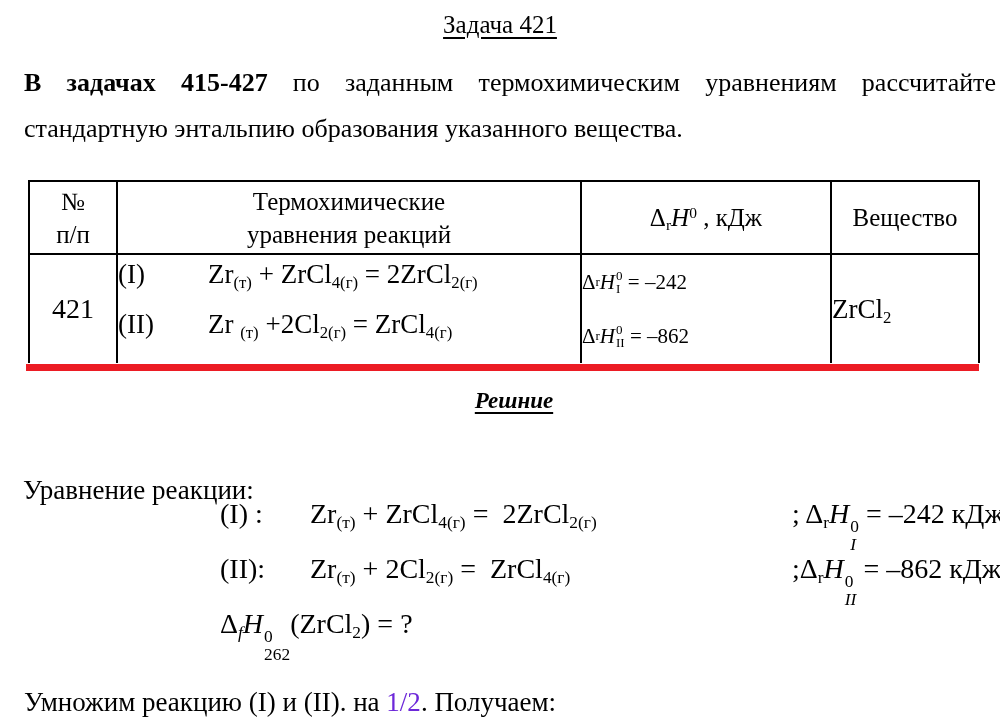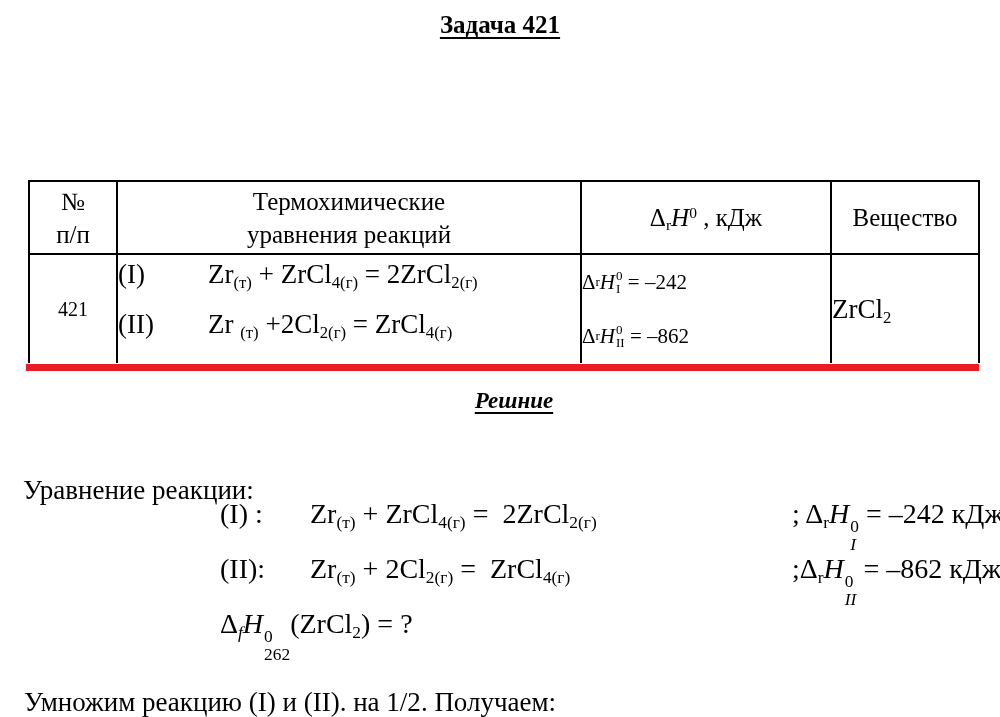--- a/index.html
+++ b/index.html
@@ -4,32 +4,32 @@
 <style>
   html,body{margin:0;padding:0;background:#fff;}
   .page{
     position:relative;width:1000px;height:717px;background:#ffffff;
     font-family:"Liberation Serif","DejaVu Serif",serif;color:#000;
     overflow:hidden;
   }
   .u{text-decoration:underline;text-decoration-thickness:2px;text-underline-offset:4px;}
 
   .doc-title{position:absolute;top:11px;left:0;width:100%;text-align:center;
-    font-size:25px;font-weight:bold;}
+    font-size:25px;font-weight:normal;}
 
   .intro{position:absolute;left:24px;top:60px;width:972px;font-size:26px;line-height:46px;}
   .intro-line1{text-align:justify;text-align-last:justify;}
 
   table.ptable{position:absolute;left:28px;top:180px;border-collapse:collapse;table-layout:fixed;}
   .ptable th,.ptable td{border:2px solid #000;padding:0;vertical-align:middle;}
   .ptable thead tr{height:73px;}
   .ptable tbody tr{height:109px;}
   .ptable tbody td{border-bottom:none;}
   .ptable th{font-weight:normal;font-size:25px;text-align:center;line-height:33px;white-space:pre-line;}
-  .cell-num{text-align:center;font-size:20px;}
+  .cell-num{text-align:center;font-size:28px;}
   .cell-eqs{padding-left:18px;font-size:27px;}
   .eqrow{display:flex;align-items:baseline;height:50px;white-space:pre;}
   .eqlabel{display:inline-block;width:90px;}
   .cell-dh{padding-left:45px;font-size:21px;}
   .cell-dh .dh-line{height:54px;display:flex;align-items:center;white-space:pre;}
   .cell-sub{text-align:left;font-size:27px;border-radius:22px;}
 
   .redline{position:absolute;left:26px;top:364px;width:953px;height:7px;}
 
   .sol-heading{position:absolute;top:388px;left:14px;width:100%;text-align:center;
@@ -53,20 +53,24 @@
 </style>
 </head>
 <body>
 
 <div class="page">
 
   <div class="doc-title">
     <span class="u">Задача 421</span>
   </div>
 
+  <div class="intro">
+    <div class="intro-line1"><b>В задачах 415-427</b><span> по заданным термохимическим уравнениям рассчитайте</span></div>
+    <div class="intro-line2">стандартную энтальпию образования указанного вещества.</div>
+  </div>
 
   <table class="ptable">
     <colgroup>
       <col style="width:88px">
         <col style="width:464px">
         <col style="width:250px">
         <col style="width:148px">
     </colgroup>
     <thead>
       <tr>
@@ -101,15 +105,15 @@
   </div>
 
   <div class="sol-intro">Уравнение реакции:</div>
 
   <div class="sol-block">
     <div class="sol-line"><span class="sol-label">(I) :</span><span class="sol-eq" data-formula="solution.lines.0.formula">Zr<span class="f-sub">(т)</span> + ZrCl<span class="f-sub">4(г)</span> =  2ZrCl<span class="f-sub">2(г)</span></span><span data-formula="solution.lines.0.result">; Δ<span class="f-sub">r</span><span class="f-it">H</span><span class="f-stack"><span>0</span><span class="f-it">I</span></span> = –242 кДж</span></div>
     <div class="sol-line"><span class="sol-label">(II):</span><span class="sol-eq" data-formula="solution.lines.1.formula">Zr<span class="f-sub">(т)</span> + 2Cl<span class="f-sub">2(г)</span> =  ZrCl<span class="f-sub">4(г)</span></span><span data-formula="solution.lines.1.result">;Δ<span class="f-sub">r</span><span class="f-it">H</span><span class="f-stack"><span>0</span><span class="f-it">II</span></span> = –862 кДж</span></div>
     <div class="sol-line"><span data-formula="solution.lines.2.formula">Δ<span class="f-sub f-it">f</span><span class="f-it">H</span><span class="f-stack"><span>0</span><span>262</span></span>(ZrCl<span class="f-sub">2</span>) = ?</span></div>
   </div>
 
-  <div class="footer-note"><span>Умножим реакцию (I) и (II). на </span><span class="red-text" style="color: #000000;">1/2</span><span>. Получаем:</span></div>
+  <div class="footer-note"><span>Умножим реакцию (I) и (II). на </span><span class="red-text" style="color: #6d28d9;">1/2</span><span>. Получаем:</span></div>
 
 </div>
 
 </body></html>

